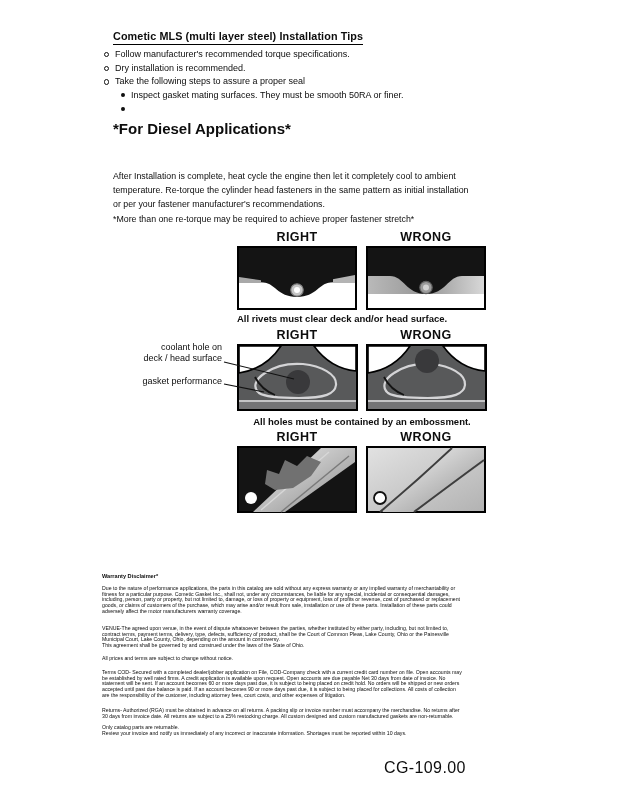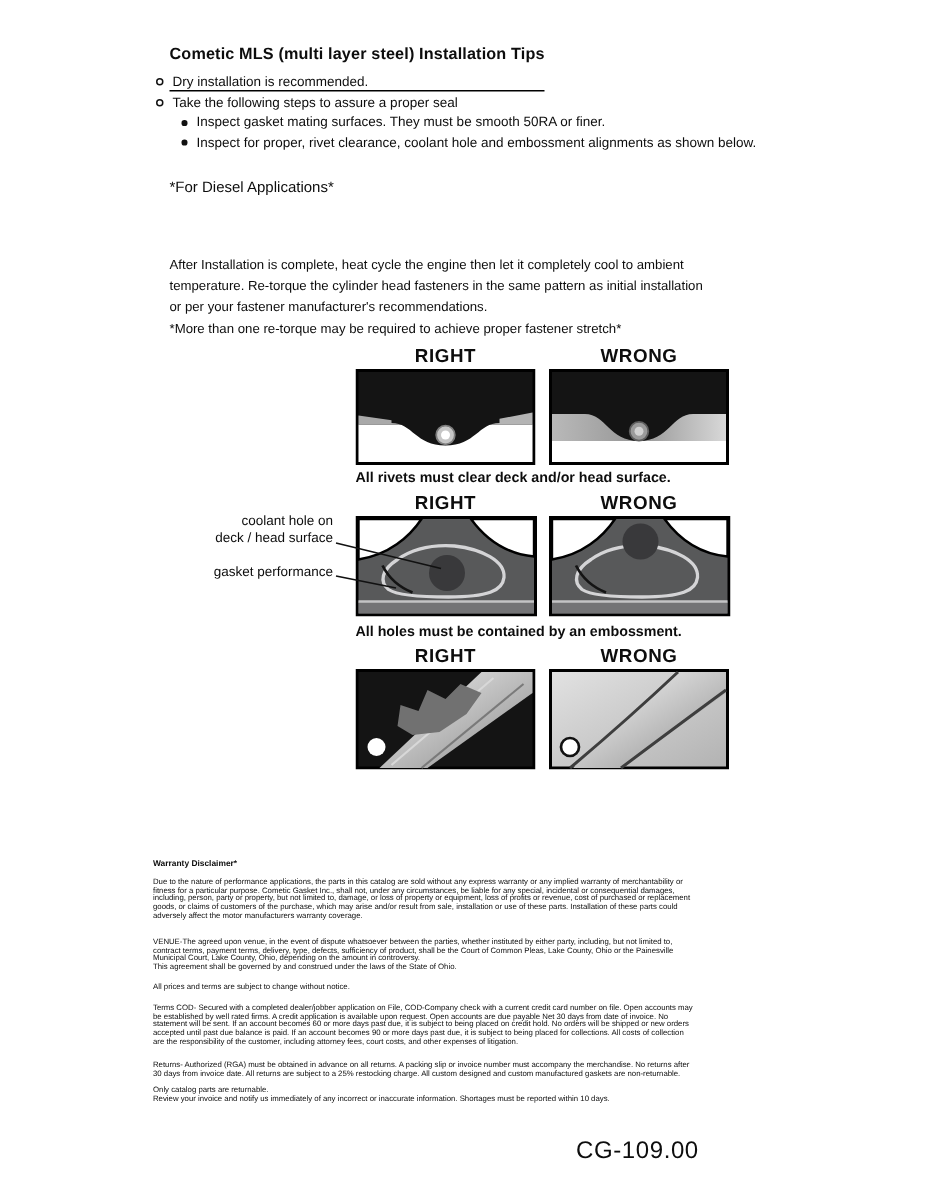--- a/index.html
+++ b/index.html
@@ -2,38 +2,38 @@
 <html><head>
 <meta charset="utf-8">
 <style>
   html,body{margin:0;padding:0;background:#e8e8e8;}
   .page{position:relative;width:618px;height:800px;background:#ffffff;overflow:hidden;
         font-family:"Liberation Sans",sans-serif;color:#0d0d0d;}
   .abs{position:absolute;}
 
   
   .doc-title{font-size:10.8px;font-weight:bold;border-bottom:1.5px solid #000;
-             padding-bottom:18px;display:inline-block;letter-spacing:0.1px;}
+             padding-bottom:2px;display:inline-block;letter-spacing:0.1px;}
 
   
   .tips{font-size:9px;line-height:13.6px;white-space:nowrap;}
   .tip-row{position:relative;padding-left:11px;}
   .tip-row.sub{margin-left:17px;padding-left:10px;}
   .marker-o{position:absolute;left:0;top:4.2px;width:3.2px;height:3.2px;border:1px solid #111;
             border-radius:50%;background:#fff;}
   .marker-dot{position:absolute;left:0;top:4.6px;width:3.8px;height:3.8px;border-radius:50%;background:#111;}
 
   
-  .sec-head{font-size:10px;font-weight:normal;}
+  .sec-head{font-size:15px;font-weight:bold;}
   .para{font-size:8.8px;line-height:13.8px;white-space:pre-line;width:440px;}
 
   
   .rw-label{width:120px;text-align:center;font-size:12.5px;font-weight:bold;letter-spacing:0.4px;}
   .cap{font-size:9.5px;font-weight:bold;white-space:pre-line;line-height:11.5px;}
-  .cap-center{width:250px;}
+  .cap-center{width:250px;text-align:center;}
   .side-label{width:122px;text-align:right;font-size:9px;line-height:11px;white-space:pre-line;}
   .panel{display:block;}
 
   
   .warranty{width:414px;font-size:5.2px;line-height:5.8px;}
   .warranty .w-head{font-weight:bold;font-size:5.6px;margin:0 0 6px 0;}
   .warranty p{margin:0;white-space:pre-line;}
   .warranty .mb1{margin-bottom:11px;} .warranty .mb2{margin-bottom:7px;}
   .warranty .mb3{margin-bottom:8px;} .warranty .mb4{margin-bottom:9px;}
   .warranty .mb5{margin-bottom:6px;}
@@ -45,33 +45,36 @@
 
 <div class="page">
 
   <div class="abs" style="left:113px;top:26px;">
     <span class="doc-title">Cometic MLS (multi layer steel) Installation Tips</span>
   </div>
 
   <div class="abs tips" style="left:104px;top:48px;">
     <div class="tip-row">
       <span class="marker-o"></span>
+      <span>Follow manufacturer's recommended torque specifications.</span>
+    </div>
+    <div class="tip-row">
+      <span class="marker-o"></span>
       <span>Dry installation is recommended.</span>
     </div>
     <div class="tip-row">
       <span class="marker-o"></span>
       <span>Take the following steps to assure a proper seal</span>
     </div>
     <div class="tip-row sub">
       <span class="marker-dot"></span>
       <span>Inspect gasket mating surfaces.  They must be smooth 50RA or finer.</span>
     </div>
     <div class="tip-row sub">
       <span class="marker-dot"></span>
-      <span>Inspect for proper, rivet clearance, coolant hole and embossment alignments as shown below.</span>
     </div>
   </div>
 
   <div class="abs sec-head" style="left:113px;top:120px;">*For Diesel Applications*</div>
   <div class="abs para" style="left:113px;top:170px;">After Installation is complete, heat cycle the engine then let it completely cool to ambient
 temperature. Re-torque the cylinder head fasteners in the same pattern as initial installation
 or per your fastener manufacturer's recommendations.</div>
   <div class="abs para" style="left:113px;top:213px;">*More than one re-torque may be required to achieve proper fastener stretch*</div>
 
   <div class="abs rw-label" style="left:237px;top:230px;">RIGHT</div>

